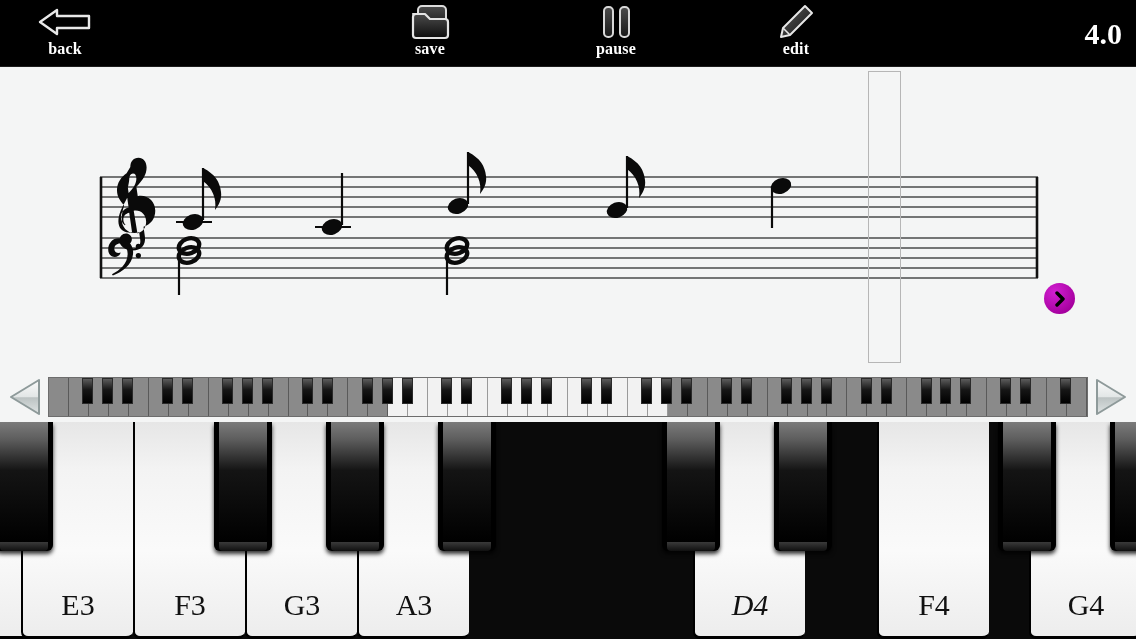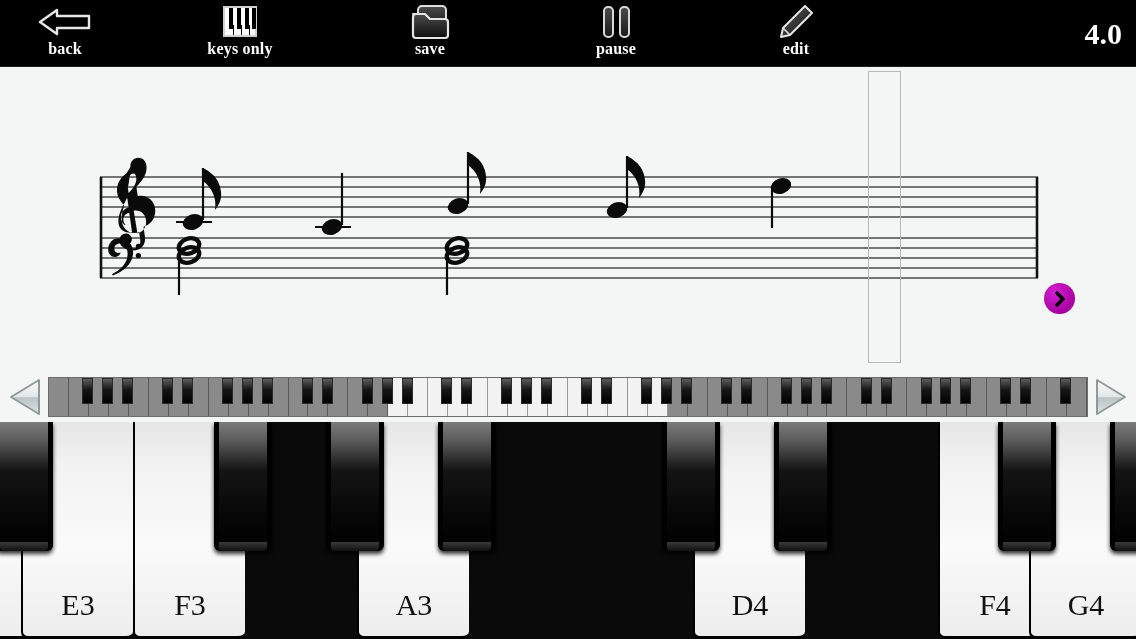--- a/index.html
+++ b/index.html
@@ -169,34 +169,20 @@
 
     <div class="tb-item" style="left:22px;width:86px;">
       <div class="tb-icon">
         <svg width="56" height="30" viewBox="0 0 56 30">
           <path d="M20 3 L3 15 L20 27 L20 21 L52 21 L52 9 L20 9 Z" fill="none" stroke="#e8e8e8" stroke-width="2.4" stroke-linejoin="round"></path>
         </svg>
       </div>
       <div class="tb-label">back</div>
     </div>
 
-    <div class="tb-item" style="left:186px;width:108px;">
-      <div class="tb-icon">
-        <span class="icon-keys">
-          <i></i>
-            <i></i>
-            <i></i>
-            <i></i>
-          <u></u>
-            <u></u>
-            <u></u>
-        </span>
-      </div>
-      <div class="tb-label">keys only</div>
-    </div>
 
     <div class="tb-item" style="left:570px;width:92px;">
       <div class="tb-icon">
         <span class="icon-pause">
             <span></span>
             <span></span>
           </span>
       </div>
       <div class="tb-label">pause</div>
     </div>
@@ -455,27 +441,30 @@
   <div class="piano" id="piano">
       <div class="wkey" style="left: -62px; width: 112px;">
         <span></span>
       </div>
       <div class="wkey" style="left: 21px; width: 112px;">
         <span>E3</span>
       </div>
       <div class="wkey" style="left: 133px; width: 112px;">
         <span>F3</span>
       </div>
+      <div class="wkey" style="left: 245px; width: 112px;">
+        <span>G3</span>
+      </div>
       <div class="wkey" style="left: 357px; width: 112px;">
         <span>A3</span>
       </div>
-      <div class="wkey" style="left: 693px; width: 112px;">
+      <div class="wkey" style="left: 693px; width: 112px; font-style: italic;">
         <span>D4</span>
       </div>
-      <div class="wkey" style="left: 938px; width: 112px; text-align: right;">
+      <div class="wkey" style="left: 877px; width: 112px; text-align: right;">
         <span>F4</span>
       </div>
       <div class="wkey" style="left: 1029px; width: 112px;">
         <span>G4</span>
       </div>
       <div class="bkey" style="left: -5px;">
         <i></i>
         <b></b>
       </div>
       <div class="bkey" style="left: 214px;">

